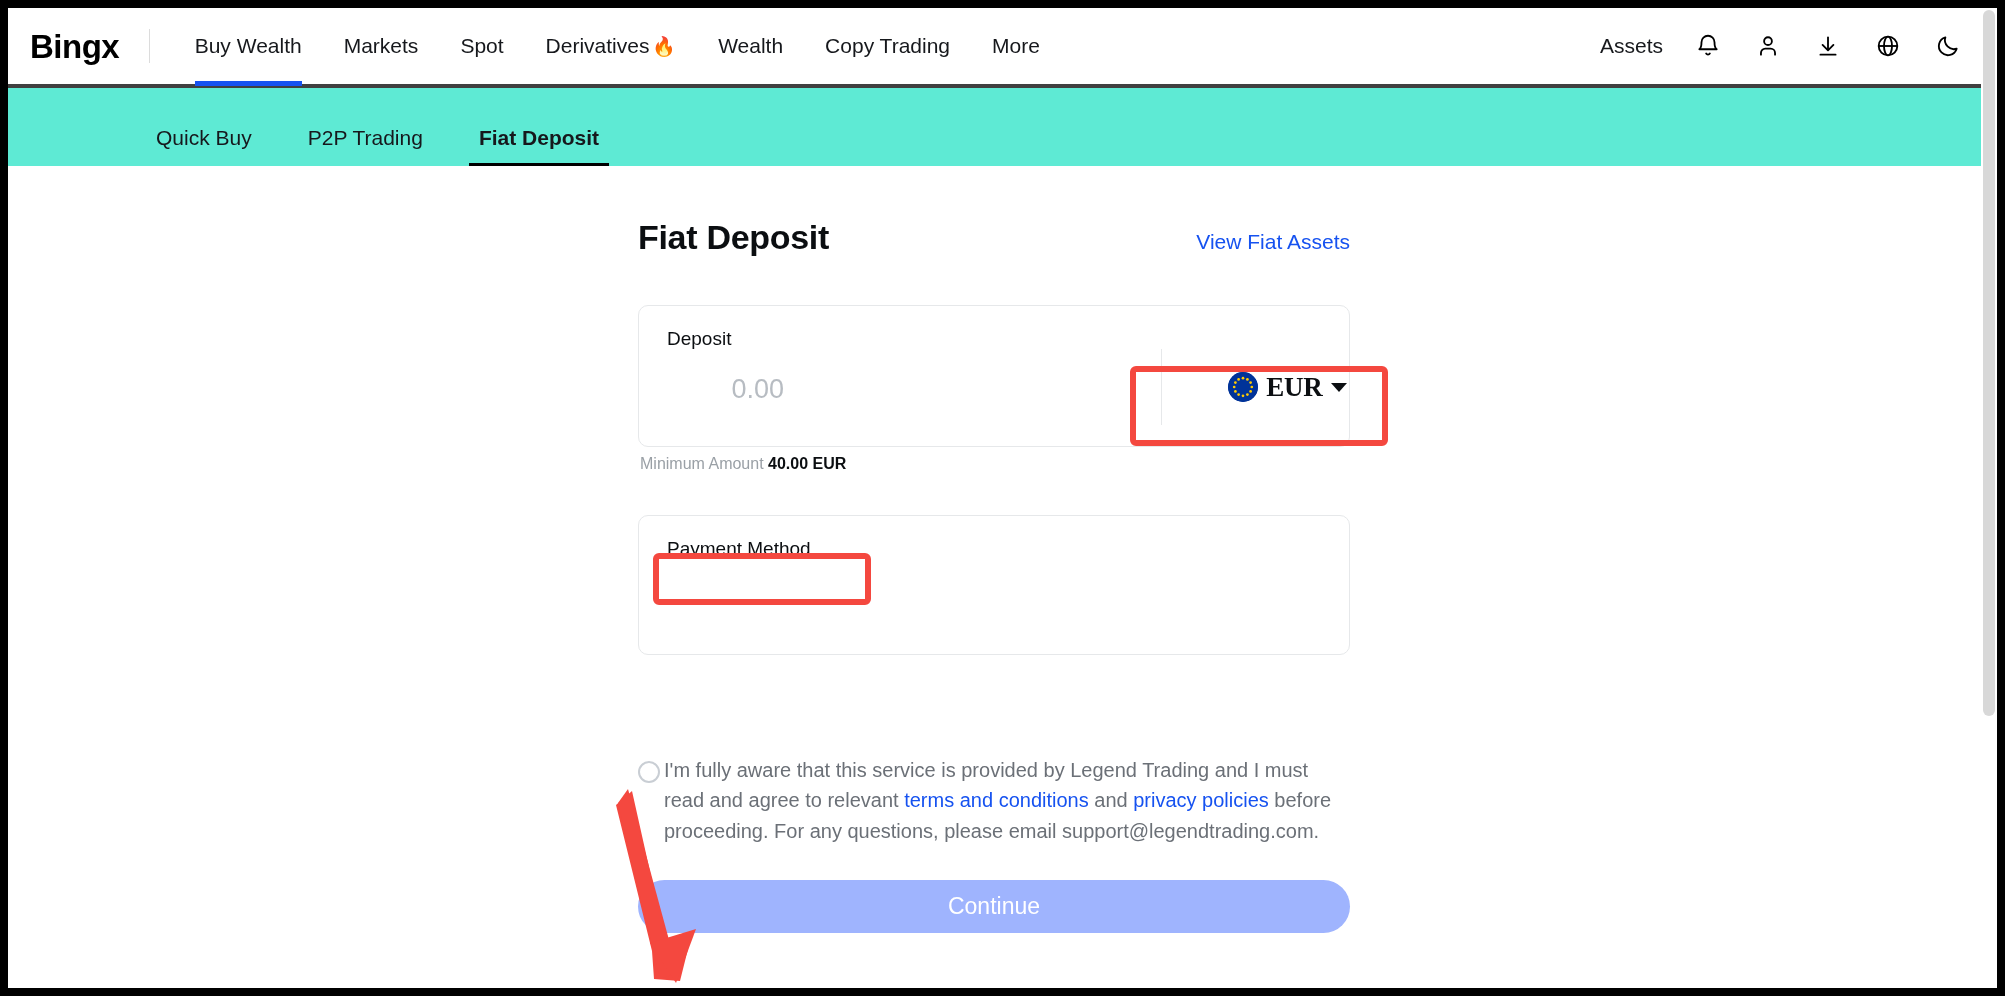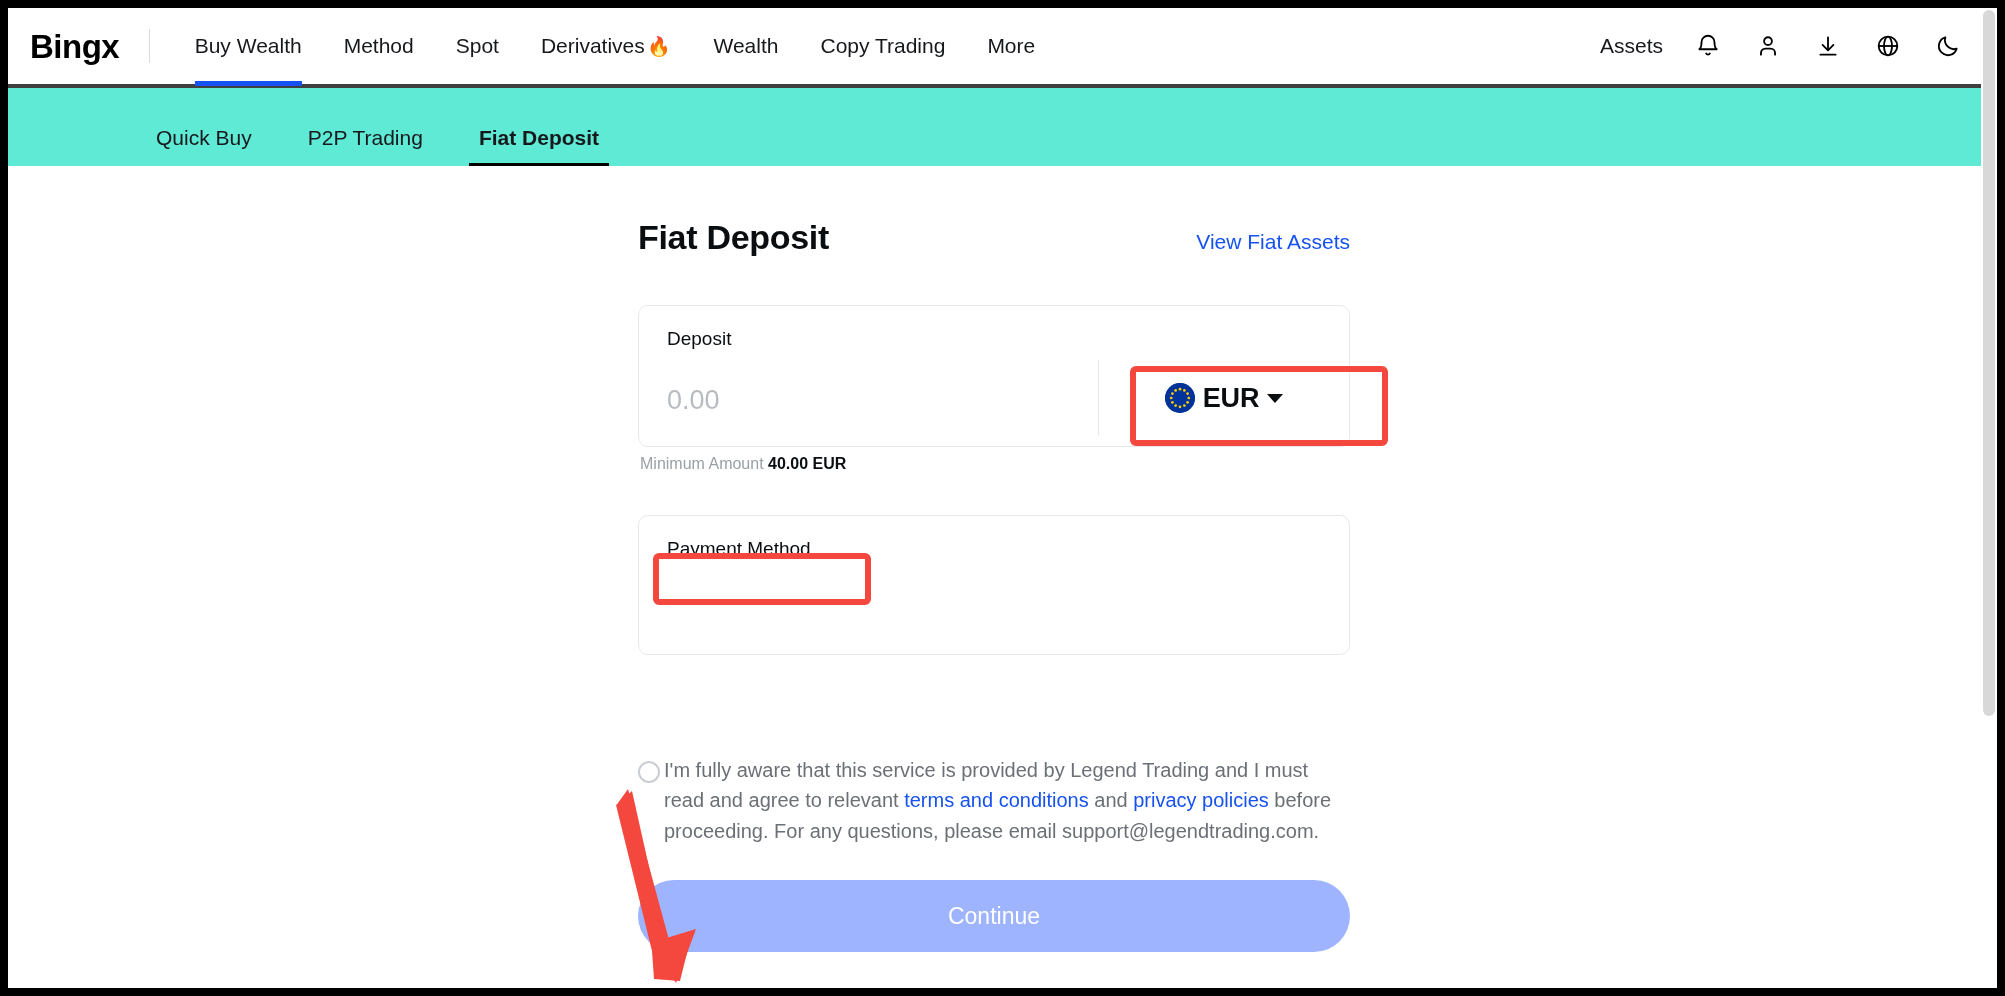--- a/index.html
+++ b/index.html
@@ -154,21 +154,21 @@
     position: relative;
     border: 1px solid #e6e8ea;
     border-radius: 10px;
     background: #ffffff;
   }
 
   #deposit-card {
     height: 142px;
     padding: 22px 0 0 28px;
     display: flex;
-    flex-direction: column;
+    flex-direction: row;
   }
   .field-label {
     font-size: 19px;
     color: #0b0e11;
     font-weight: 400;
   }
   #deposit-row {
     flex: 1;
     display: flex;
     align-items: center;
@@ -194,20 +194,21 @@
     margin-right: 0px;
   }
   #currency-select {
     width: 250px;
     height: 100%;
     display: flex;
     align-items: center;
     justify-content: center;
     gap: 8px;
     cursor: pointer;
+    font-family: Liberation Serif, serif;
   }
   #eu-flag {
     width: 30px; height: 30px; flex: 0 0 30px;
     border-radius: 50%;
     background: #003399;
     position: relative;
     overflow: hidden;
   }
   #eu-flag svg { position: absolute; left: 0; top: 0; }
   #currency-code {
@@ -281,21 +282,21 @@
     color: #1652f0;
     text-decoration: none;
     font-weight: 400;
     cursor: pointer;
   }
 
   
   #continue-btn {
     margin-top: 34px;
     width: 712px;
-    height: 72px;
+    height: 53px;
     border: none;
     border-radius: 36px;
     background: #9fb4fe;
     color: #ffffff;
     font-family: "Liberation Sans", sans-serif;
     font-size: 23px;
     cursor: pointer;
   }
 
   
@@ -347,21 +348,21 @@
 
     <div id="logo"><span>Bing</span><span class="x-mark">x</span></div>
 
     <div id="logo-divider"></div>
 
     <nav id="mainnav">
       <div class="navitem active">
         <span>Buy Wealth</span>
       </div>
       <div class="navitem">
-        <span>Method</span>
+        <span>Markets</span>
       </div>
       <div class="navitem">
         <span>Spot</span>
       </div>
       <div class="navitem">
         <span>Derivatives</span>
         <span class="flame">🔥</span>
       </div>
       <div class="navitem">
         <span>Wealth</span>

